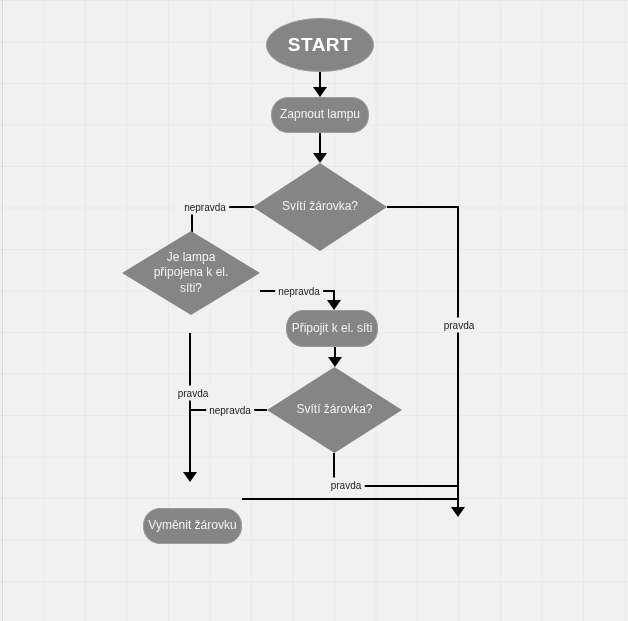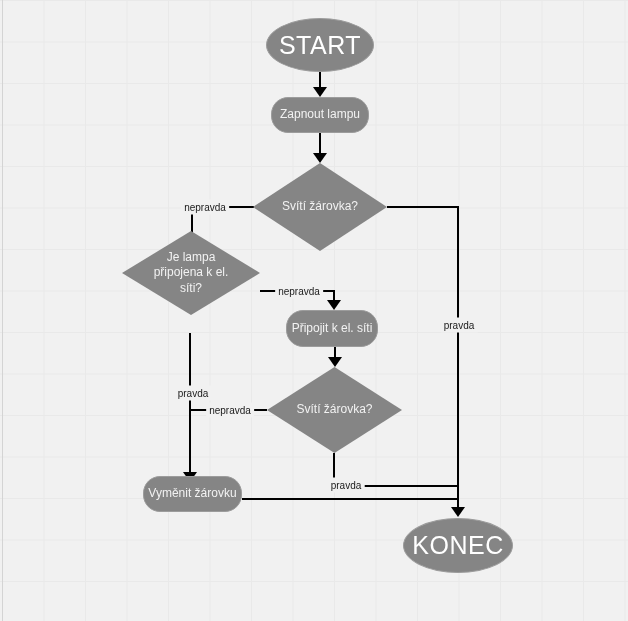--- a/index.html
+++ b/index.html
@@ -80,22 +80,22 @@
   }
   .node-label{
     color:var(--node-text);
     font-size:12px;
     line-height:1.3;
     text-align:center;
     display:block;
   }
   .node.terminal .node-label{
     color:#ffffff;
-    font-weight:normal;
-    font-size:25px;
+    font-weight:bold;
+    font-size:19px;
     letter-spacing:0.5px;
   }
 </style>
 </head>
 <body>
 
 <div id="canvas">
   <div class="canvas-edge-line"></div>
 <div class="edge-seg" style="left: 319px; top: 72px; width: 2px; height: 22px;"></div>
     <div class="edge-seg" style="left: 319px; top: 133px; width: 2px; height: 27px;"></div>
@@ -135,19 +135,16 @@
     </div>
     <div class="node diamond" style="left: 122px; top: 231px; width: 138px; height: 84px;">
       <span class="node-label" style="width: 88px;">Je lampa připojena k el. síti?</span>
     </div>
     <div class="node rect" style="left: 286px; top: 310px; width: 92px; height: 37px;">
       <span class="node-label">Připojit k el. síti</span>
     </div>
     <div class="node diamond" style="left: 267px; top: 367px; width: 135px; height: 86px;">
       <span class="node-label">Svítí žárovka?</span>
     </div>
-    <div class="node rect" style="left: 143px; top: 476px; width: 99px; height: 36px; justify-content: center;">
+    <div class="node rect" style="left: 143px; top: 508px; width: 99px; height: 36px; justify-content: center;">
       <span class="node-label">Vyměnit žárovku</span>
-    </div>
-    <div class="node ellipse terminal" style="left: 403px; top: 518px; width: 110px; height: 55px;">
-      <span class="node-label">KONEC</span>
     </div>
   </div>
 
 </body></html>

